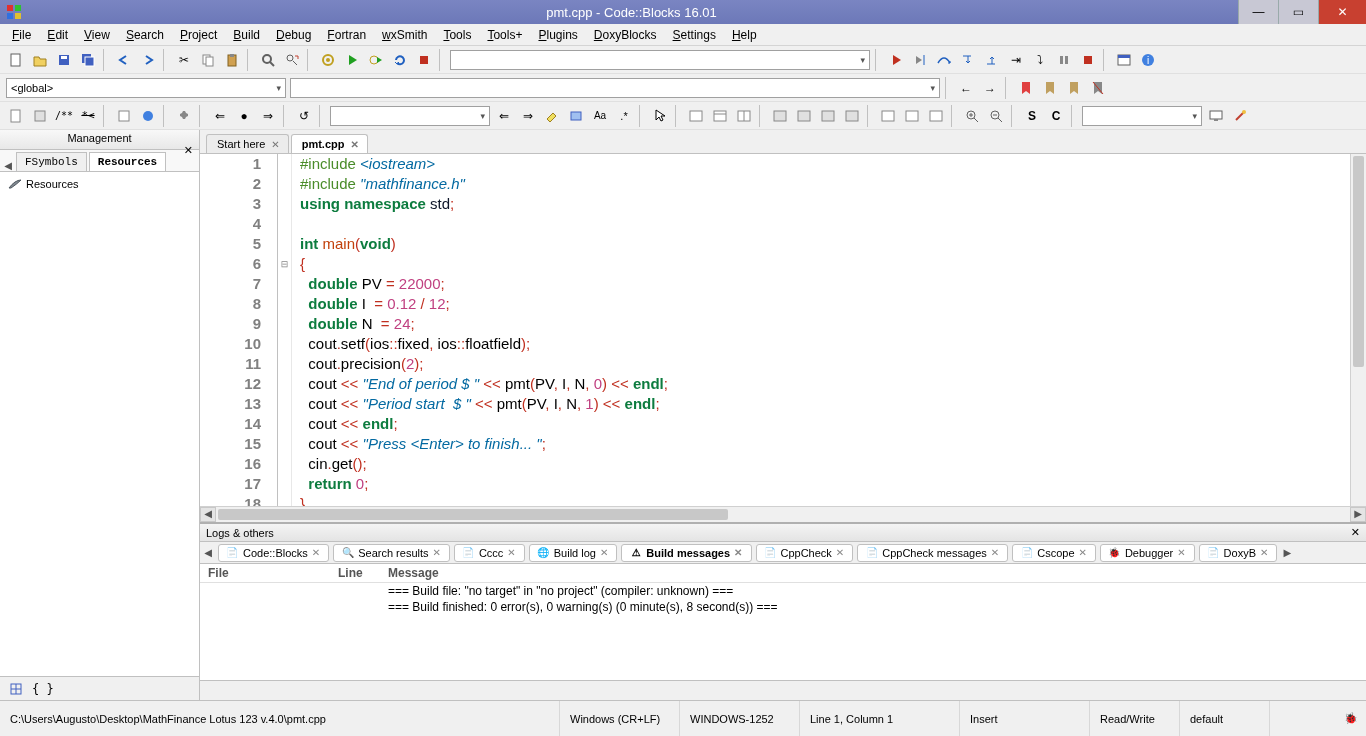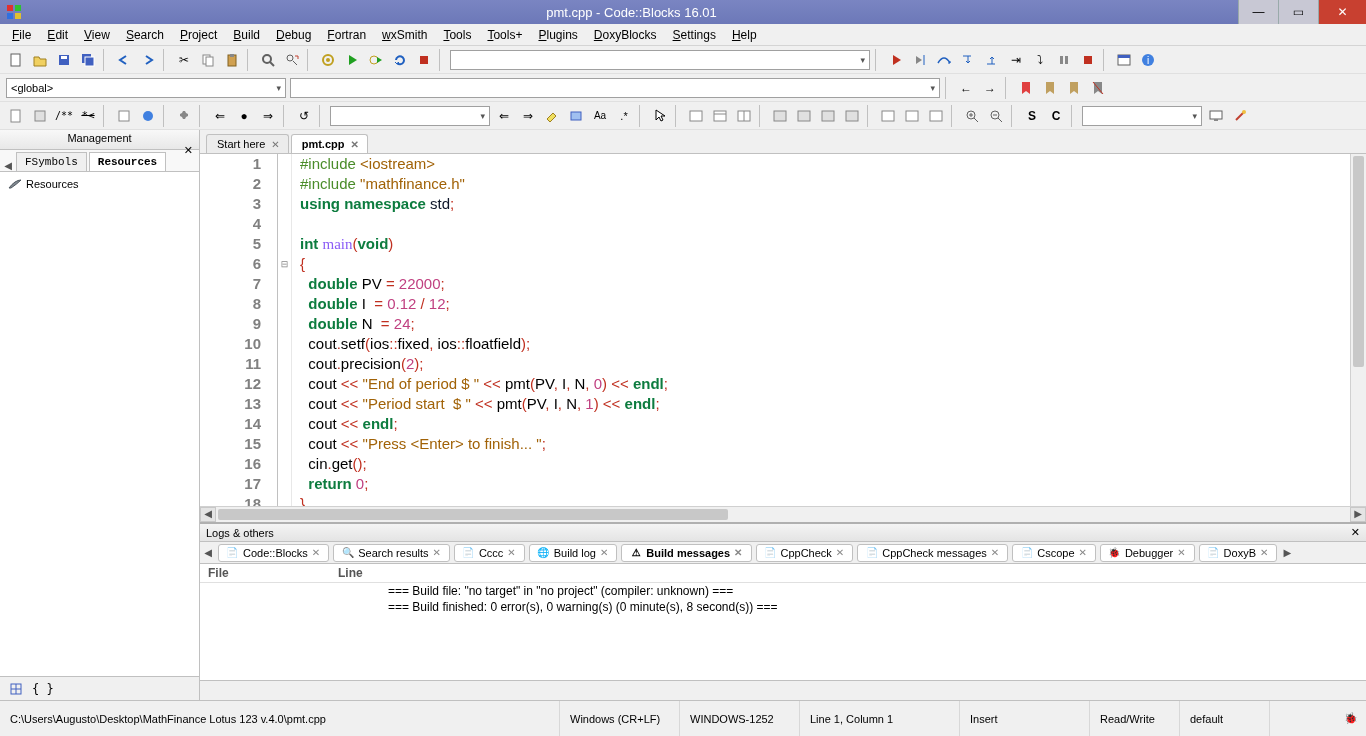--- a/index.html
+++ b/index.html
@@ -49,24 +49,24 @@
 
 .code-area { flex:1; display:flex; background:#fff; font-family: Consolas, "Courier New", monospace; font-size:15px; line-height:20px; overflow:hidden; position:relative; }
 .gutter { width:78px; background:#fff; text-align:right; padding-right:10px; color:#808080; font-weight:bold; border-right:1px solid #c0c0c0;}
 .gutter div { height:20px; padding-right:6px;}
 .fold-col { width:14px; background:#fff; border-right:1px solid #e8e8e8; }
 .fold-col div { height:20px; display:flex; align-items:center; justify-content:center; font-size:9px; color:#888; }
 .code-lines { flex:1; padding-left:8px; white-space:pre; overflow:hidden; }
 .code-lines div { height:20px; }
 .kw { color:#0d7c3f; font-weight:bold; }
 .pp { color:#4a8c2a; }
-.str { color:#a16207; }
+.str { color:#0369a1;font-style:italic; }
 .num { color:#c04080; }
 .op { color:#c03020; }
-.fn { color:#8b5cf6;font-family:Liberation Serif, serif; }
+.fn { color:#c2410c; }
 .id { color:#0f172a; }
 .punct { color:#c03020; }
 .vscroll { width:16px; background:#f0f0f0; border-left:1px solid #d0d0d0; position:relative; }
 .vscroll .thumb { position:absolute; top:2px; left:2px; right:2px; height:60%; background:#c8c8c8; border-radius:2px;}
 .hscroll { height:16px; background:#f0f0f0; border-top:1px solid #d0d0d0; display:flex; }
 .hscroll .arrow { width:16px; text-align:center; font-size:10px; color:#555; background:#e4e4e4; border:1px solid #c8c8c8;}
 .hscroll .track { flex:1; position:relative; }
 .hscroll .thumb { position:absolute; left:2px; top:2px; bottom:2px; width:45%; background:#c8c8c8; border-radius:2px;}
 
 
@@ -617,20 +617,21 @@
             <span class="ic">📄</span>
             <span>DoxyB</span>
             <span class="x">✕</span>
           </span>
           <span class="arrow">▶</span>
         </div>
       <div class="log-body">
         <div class="log-head">
           <div class="log-col-file">File</div>
           <div class="log-col-line">Line</div>
+          <div class="log-col-msg">Message</div>
         </div>
         <div id="logrows">
             <div class="log-row">
               <div class="log-col-file"></div>
               <div class="log-col-line"></div>
               <div class="log-col-msg">=== Build file: "no target" in "no project" (compiler: unknown) ===</div>
             </div>
             <div class="log-row">
               <div class="log-col-file"></div>
               <div class="log-col-line"></div>

